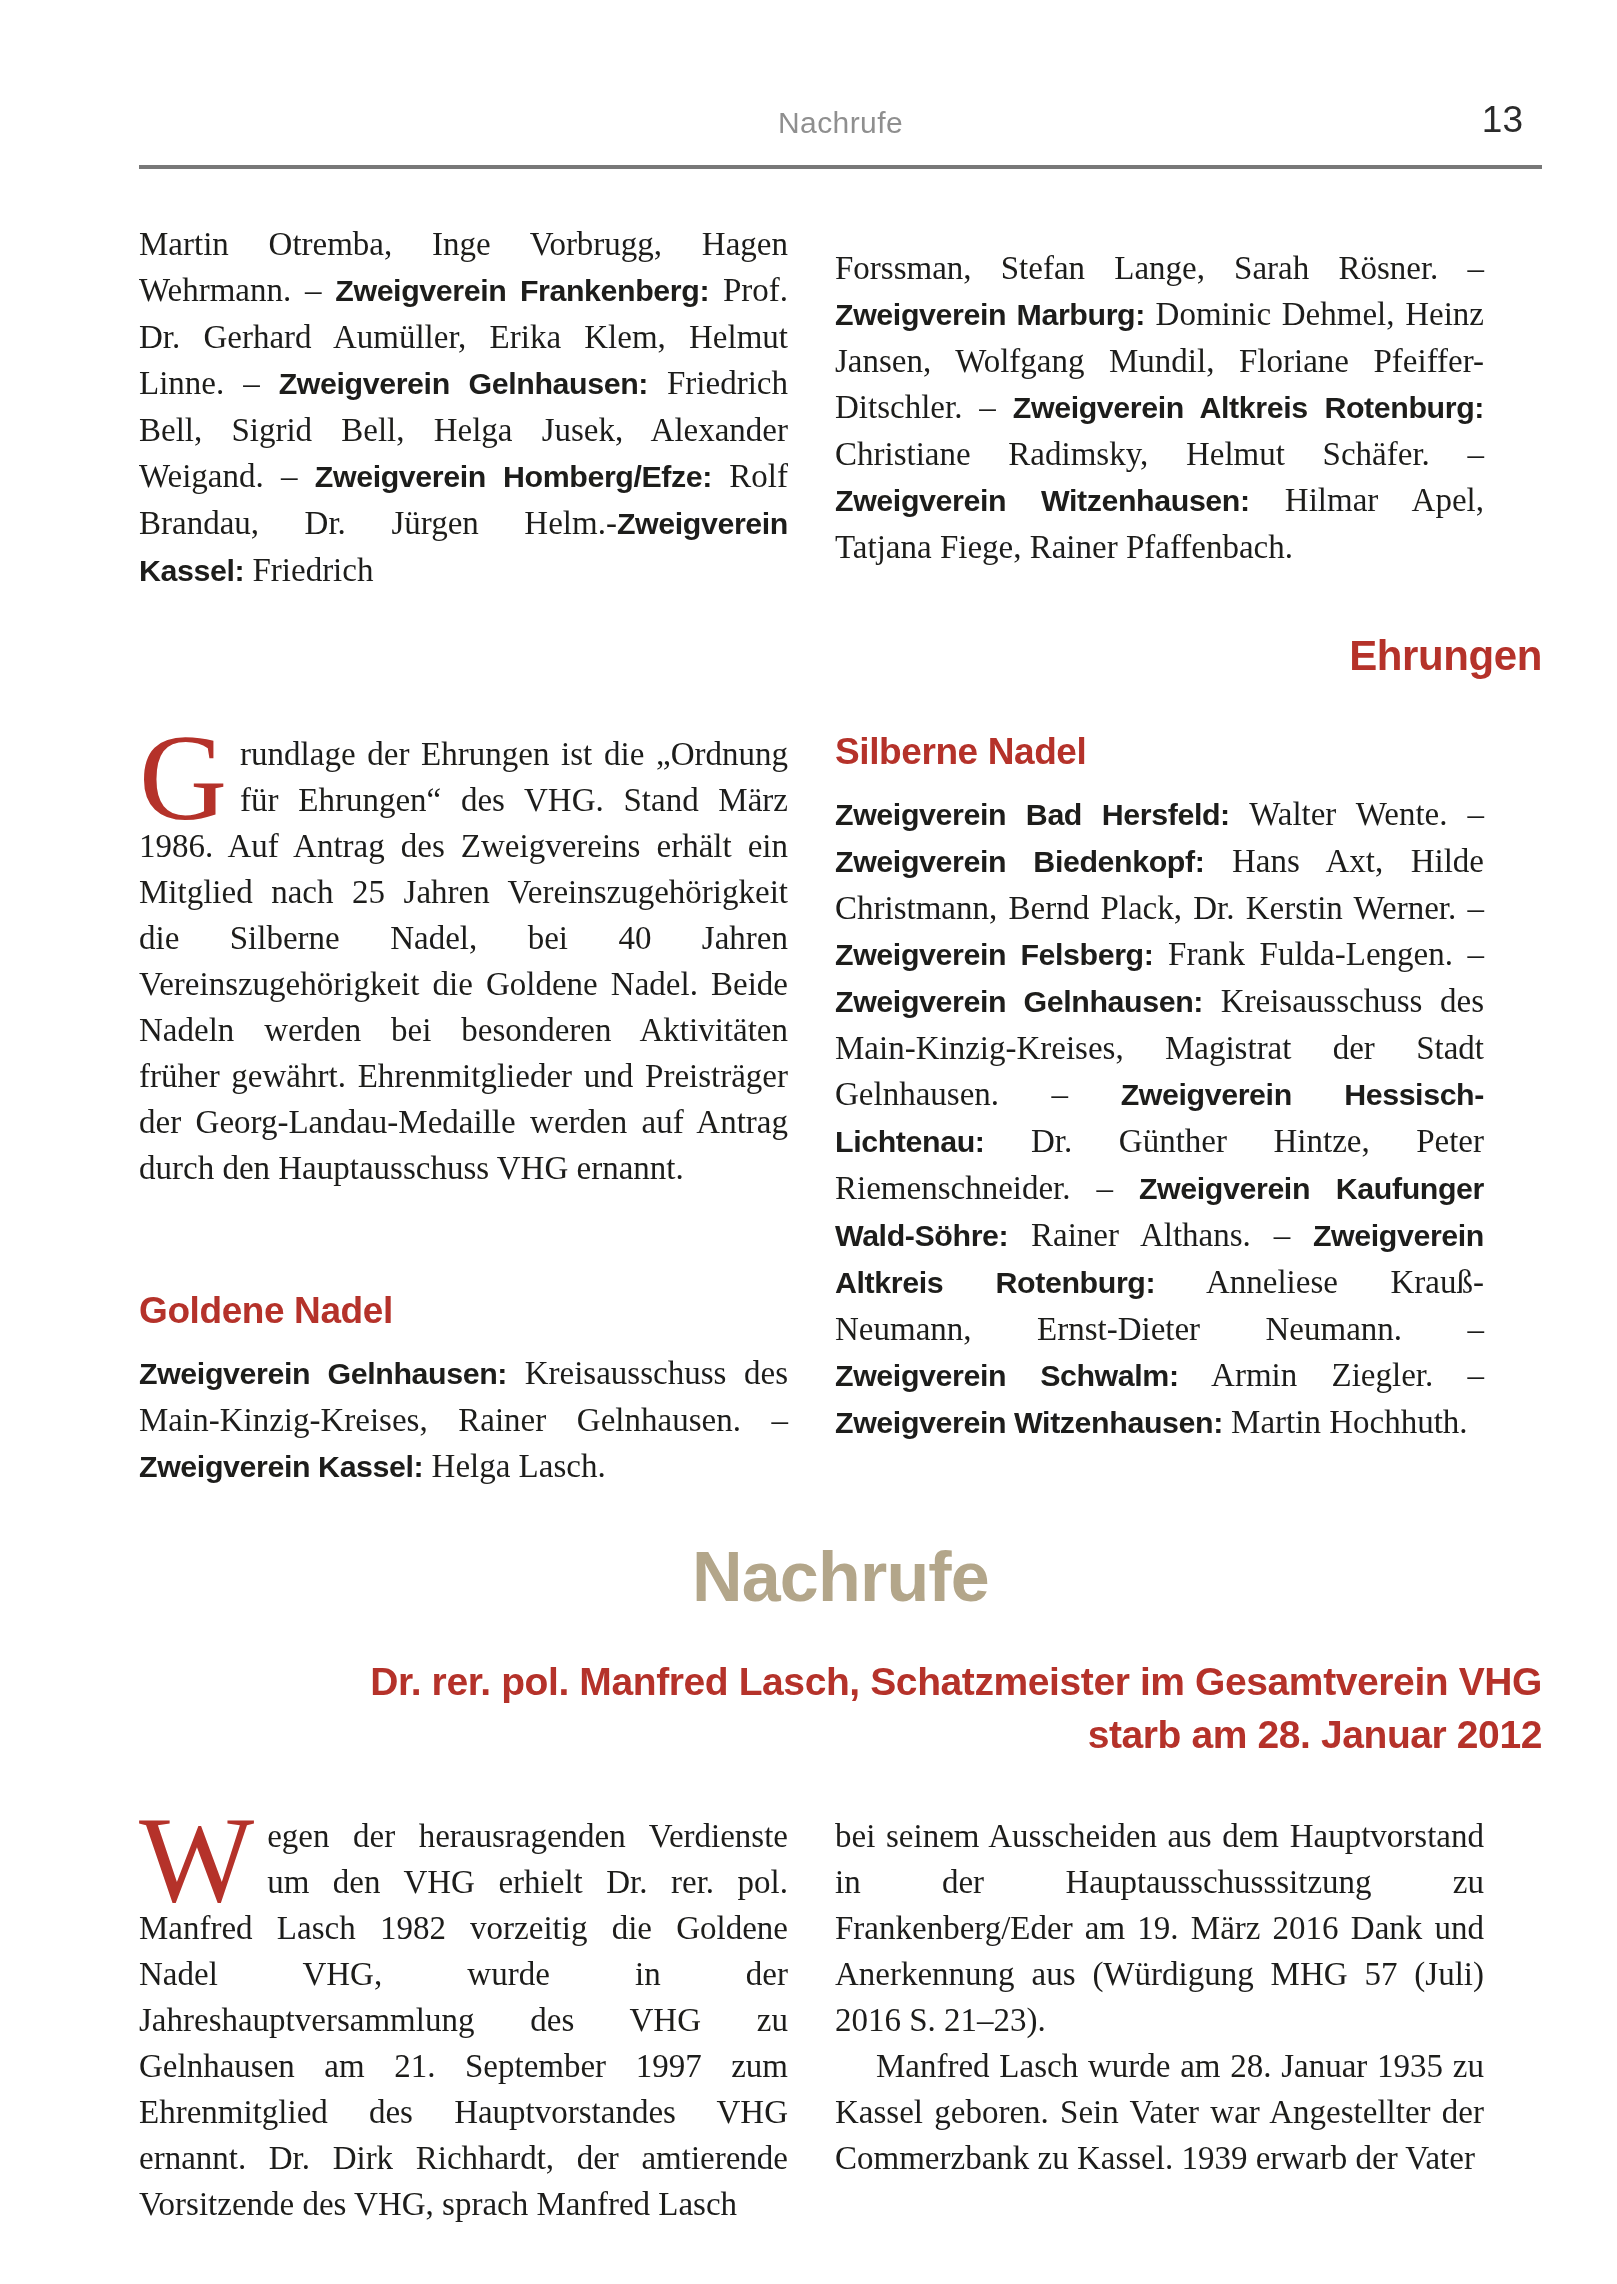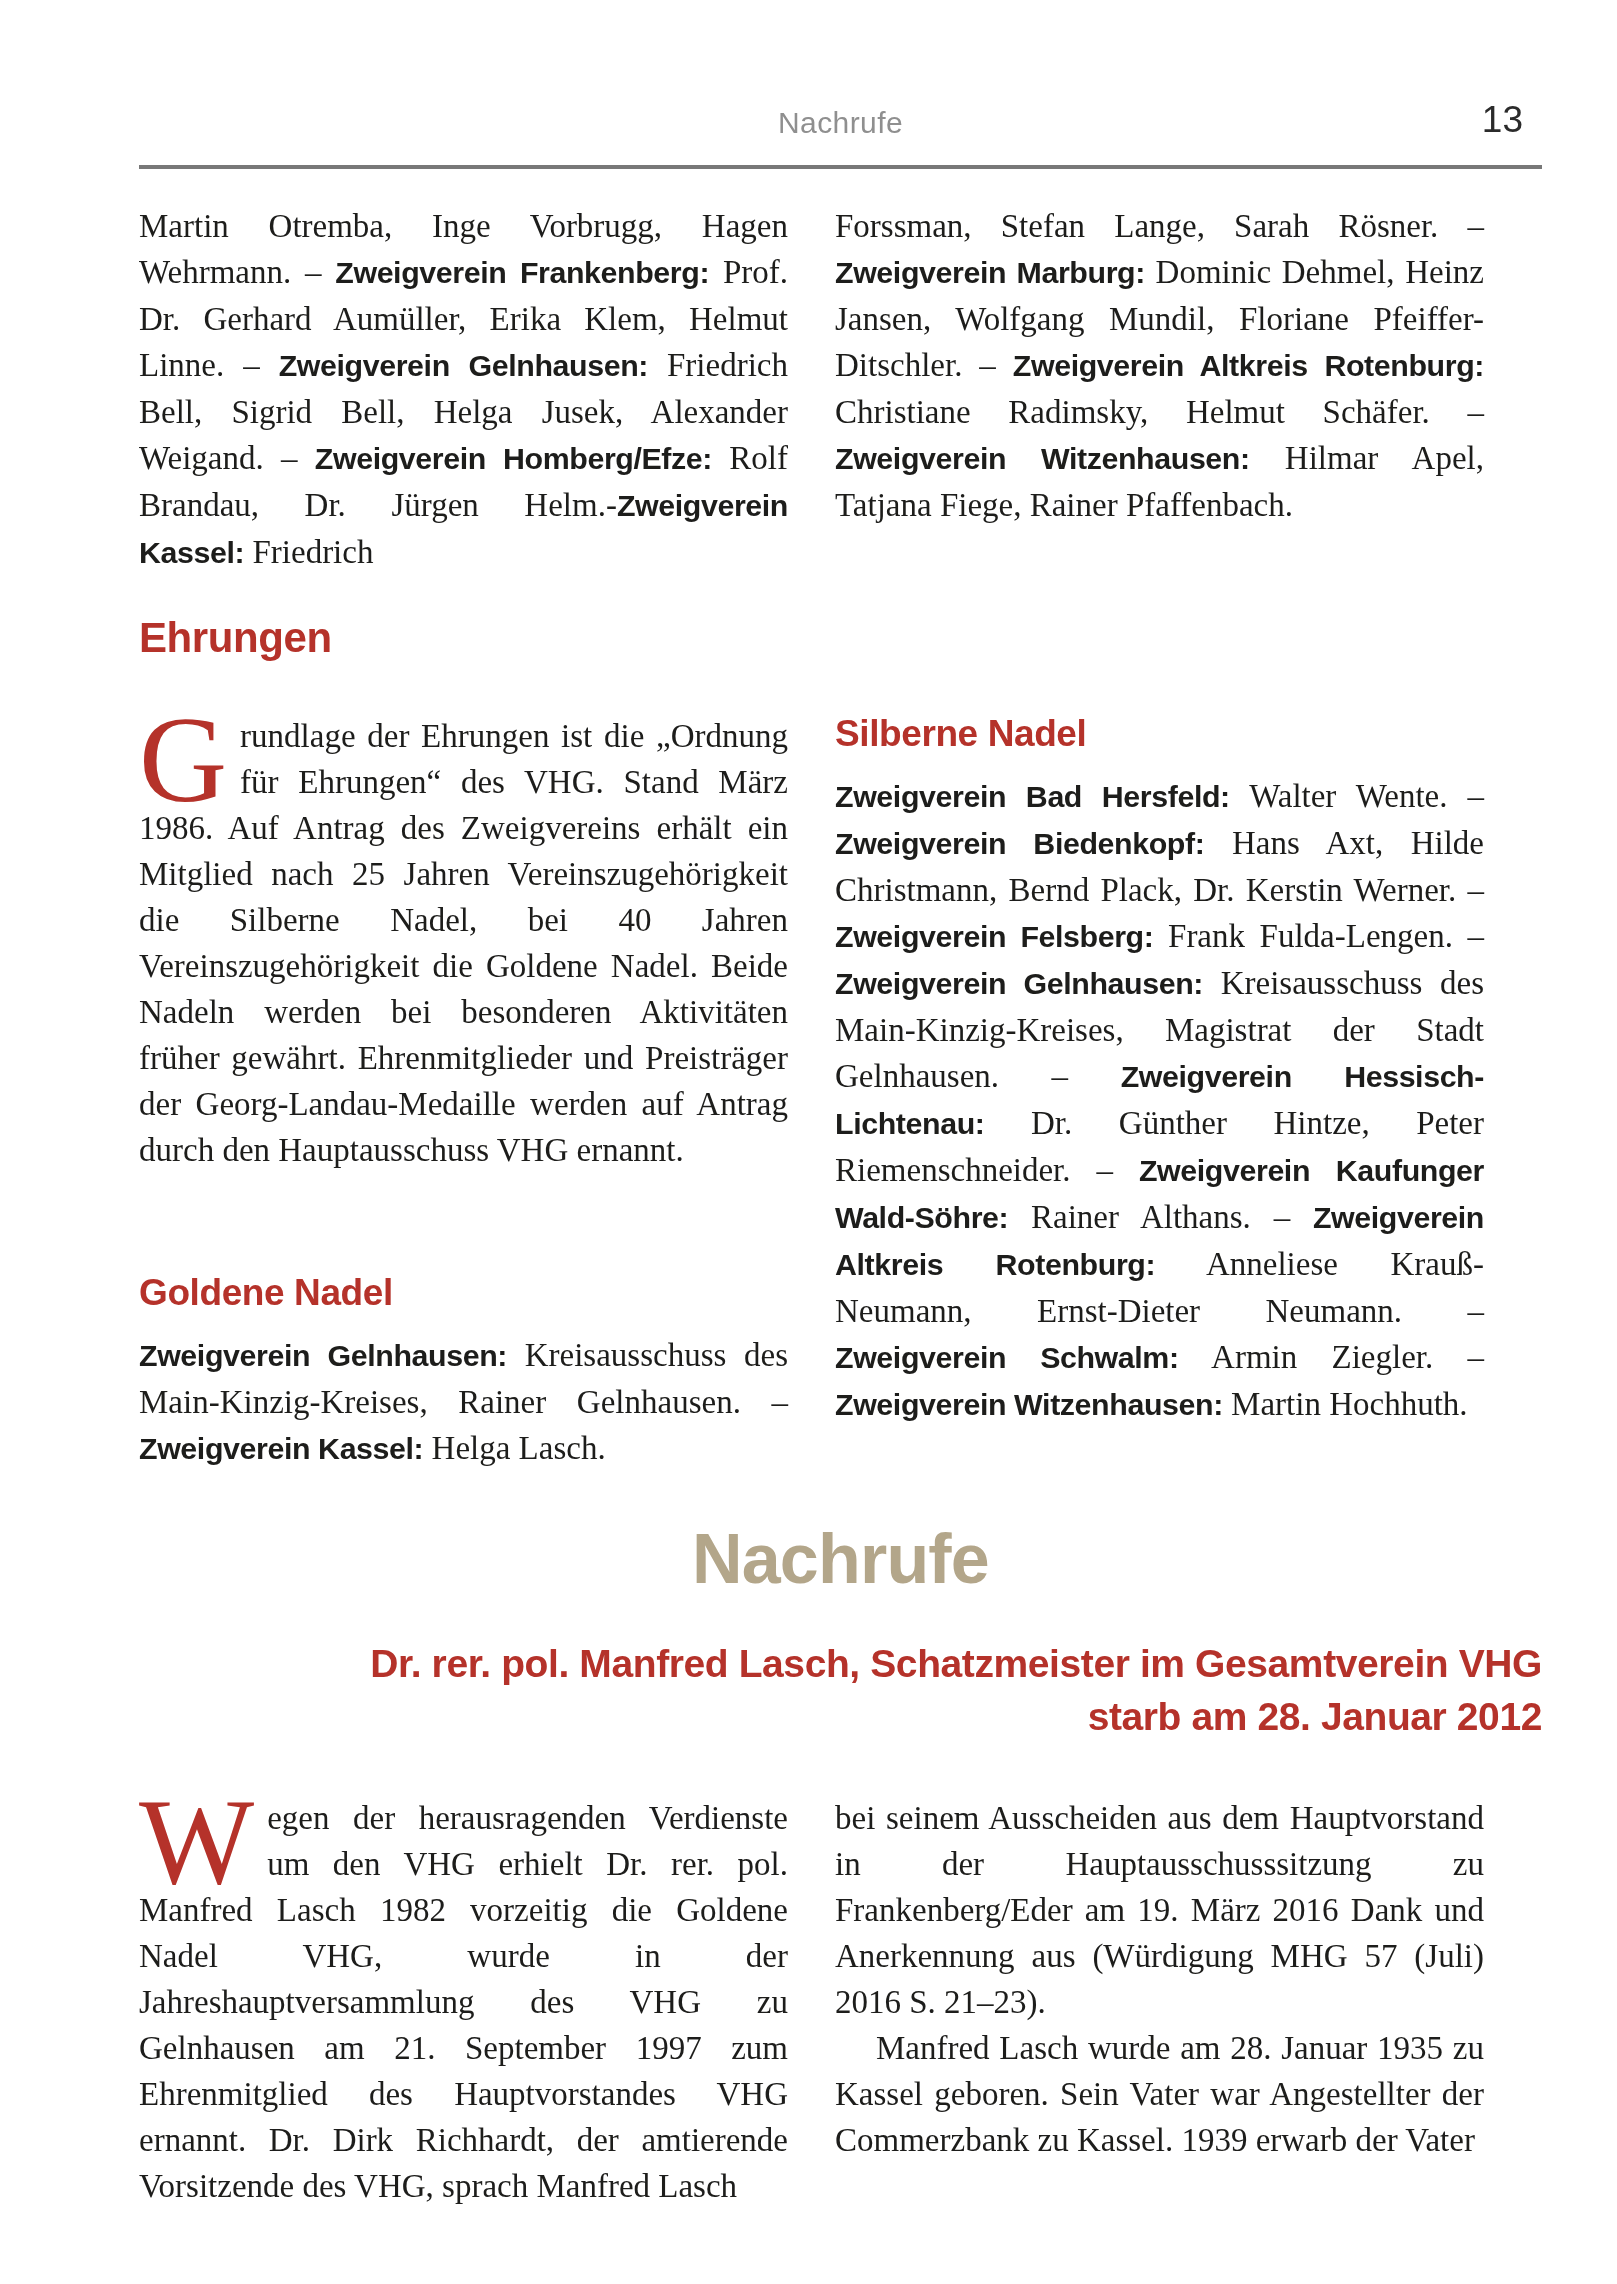--- a/index.html
+++ b/index.html
@@ -62,29 +62,29 @@
     text-align: justify;
     color: var(--ink, #1d1d1b);
     margin: 0;
   }
   .body-text .lbl {
     font-family: "Liberation Sans", "DejaVu Sans", sans-serif;
     font-weight: bold;
     font-size: 0.92em;
     letter-spacing: -0.4px;
   }
-  .top-section { margin-top: 34px; }
+  .top-section { margin-top: 52px; align-items: center; }
   
   .ehrungen-title {
     font-family: "Liberation Sans", "DejaVu Sans", sans-serif;
     font-weight: bold;
     font-size: 42px;
     letter-spacing: -0.4px;
     color: var(--red, #b5322a);
-    text-align: left;
+    text-align: right;
     margin: 38px 0 0 0;
   }
   .main-section { margin-top: 51px; }
   .subhead {
     font-family: "Liberation Sans", "DejaVu Sans", sans-serif;
     font-weight: bold;
     font-size: 37px;
     letter-spacing: -0.4px;
     color: var(--red, #b5322a);
     margin: 0 0 18px 0;

